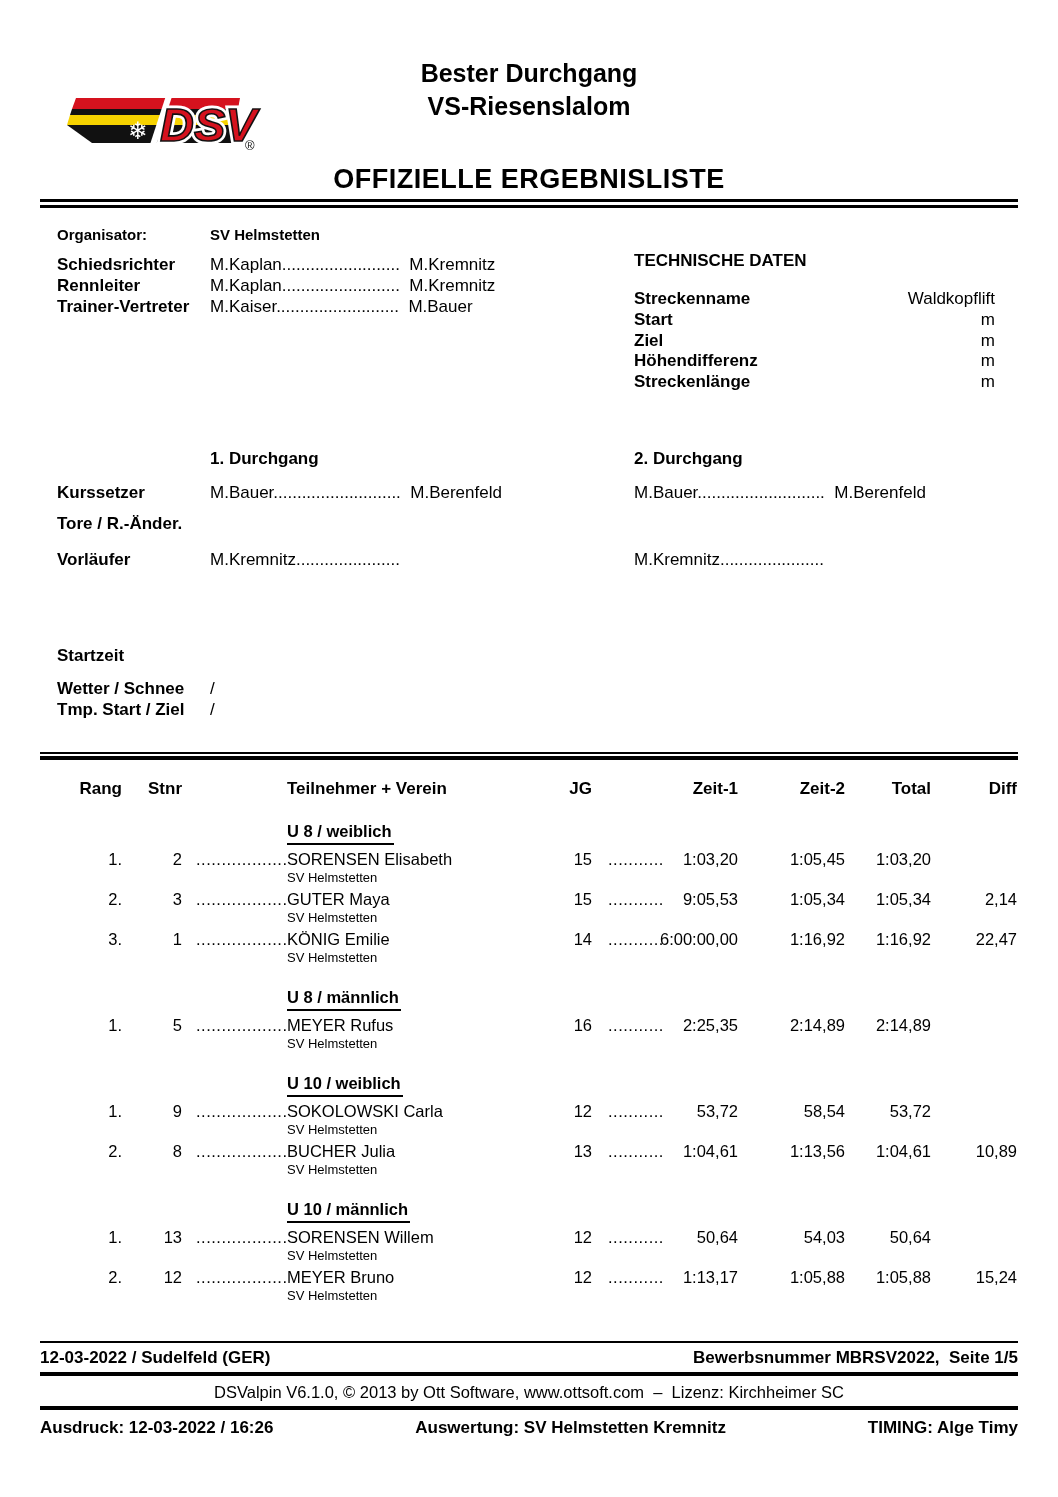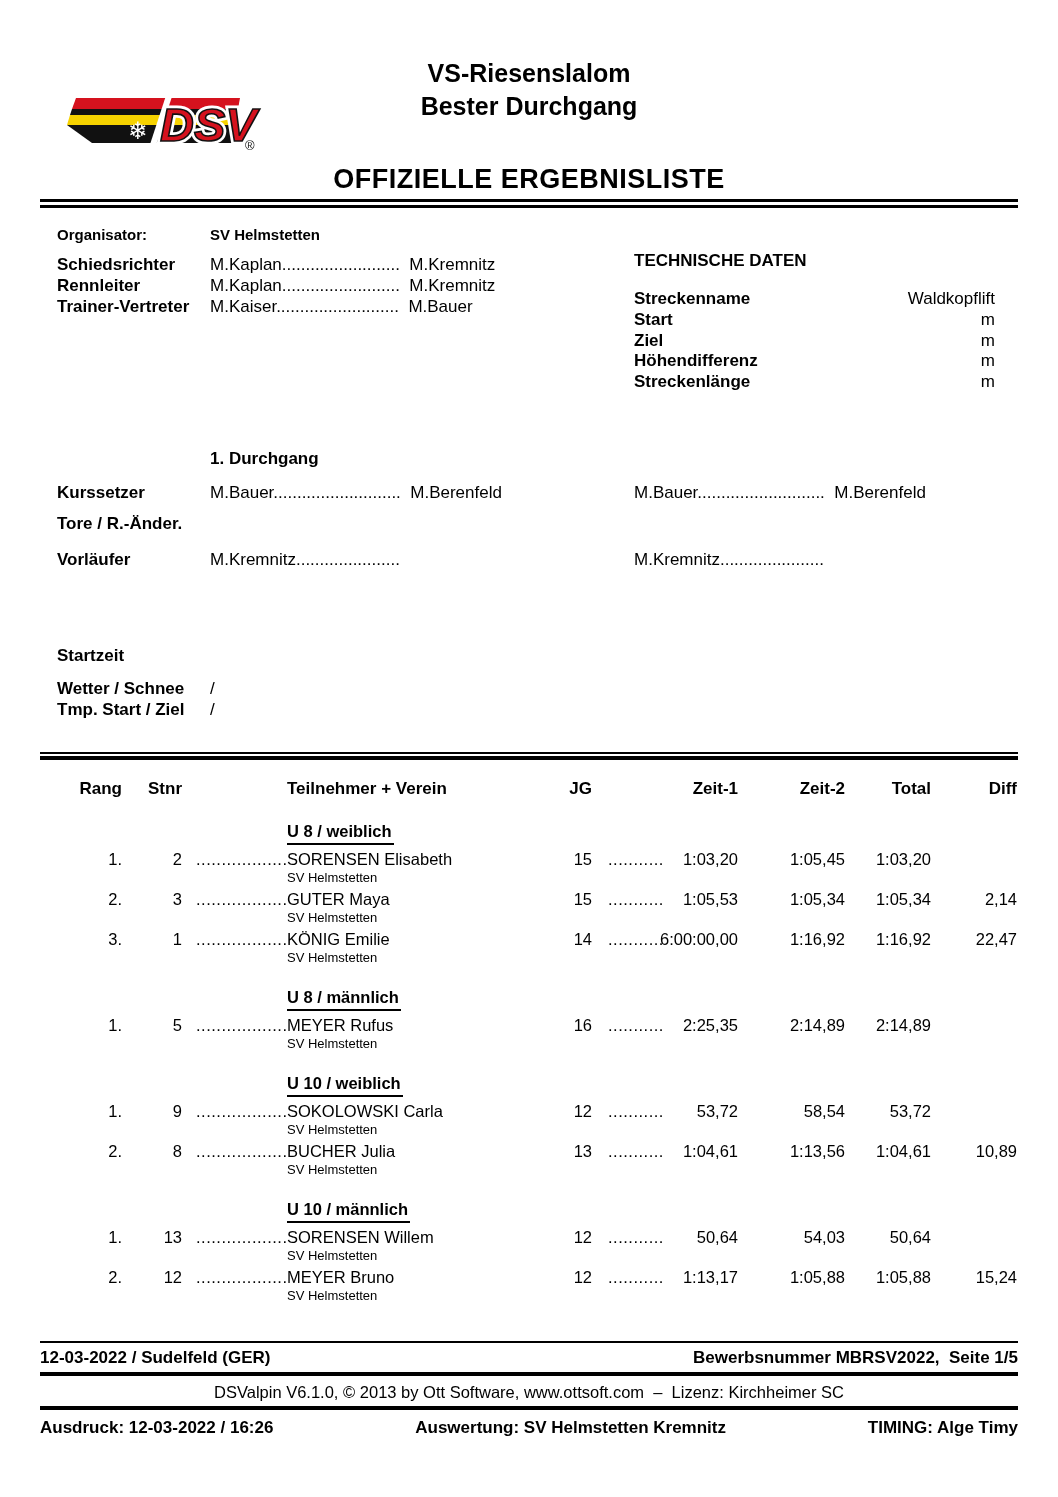--- a/index.html
+++ b/index.html
@@ -95,22 +95,22 @@
       <polygon points="15,35 183,35 180,53 40,53" fill="#111111"></polygon>
       <line x1="118" y1="3" x2="100" y2="58" stroke="#ffffff" stroke-width="6"></line>
       <text x="76" y="49" font-size="24" fill="#ffffff" font-family="'DejaVu Sans', sans-serif">❄</text>
       <text x="108" y="51" font-size="47" font-weight="bold" font-style="italic" font-family="'Liberation Sans', sans-serif" fill="none" stroke="#ffffff" stroke-width="7">DSV</text>
       <text x="108" y="51" font-size="47" font-weight="bold" font-style="italic" font-family="'Liberation Sans', sans-serif" fill="#d5121e" stroke="#111111" stroke-width="1.6">DSV</text>
       <text x="193" y="60" font-size="13" fill="#111111">®</text>
     </svg>
   </div>
 
   <div class="titles">
+    <div>Bester Durchgang</div>
     <div>VS-Riesenslalom</div>
-    <div>Bester Durchgang</div>
   </div>
   <div class="subtitle">OFFIZIELLE ERGEBNISLISTE</div>
   <div class="rule-double rule-top"></div>
 
   <div class="organizer">
     <span class="lbl">Organisator:</span>
     <span class="org-val">SV Helmstetten</span>
   </div>
 
   <div class="jury">
@@ -149,20 +149,21 @@
     <div class="row">
       <span class="lbl">Streckenlänge</span>
       <span>m</span>
     </div>
   </div>
 
   <div class="runs">
     <div class="grid head-row">
       <span></span>
       <span>1. Durchgang</span>
+      <span>2. Durchgang</span>
     </div>
     <div class="grid row">
       <span class="lbl">Kurssetzer</span>
       <span class="val">M.Bauer...........................  M.Berenfeld</span>
       <span class="val">M.Bauer...........................  M.Berenfeld</span>
     </div>
     <div class="grid row row-tore">
       <span class="lbl">Tore / R.-Änder.</span>
       <span class="val"></span>
       <span class="val"></span>
@@ -237,21 +238,21 @@
         <td colspan="10">SV Helmstetten</td>
       </tr>
       <tr class="r-main">
         <td class="ta-r">2.</td>
         <td class="ta-r">3</td>
         <td class="c-dots">..................</td>
         <td class="ta-l">GUTER Maya</td>
         <td class="ta-r">15</td>
         <td class="c-dots2">...........</td>
         <td class="c-z1">
-            <span>1:05,53</span>
+            <span>9:05,53</span>
           </td>
         <td class="ta-r">1:05,34</td>
         <td class="ta-r">1:05,34</td>
         <td class="ta-r">2,14</td>
       </tr>
       <tr class="r-club">
         <td colspan="10">SV Helmstetten</td>
       </tr>
       <tr class="r-main">
         <td class="ta-r">3.</td>

